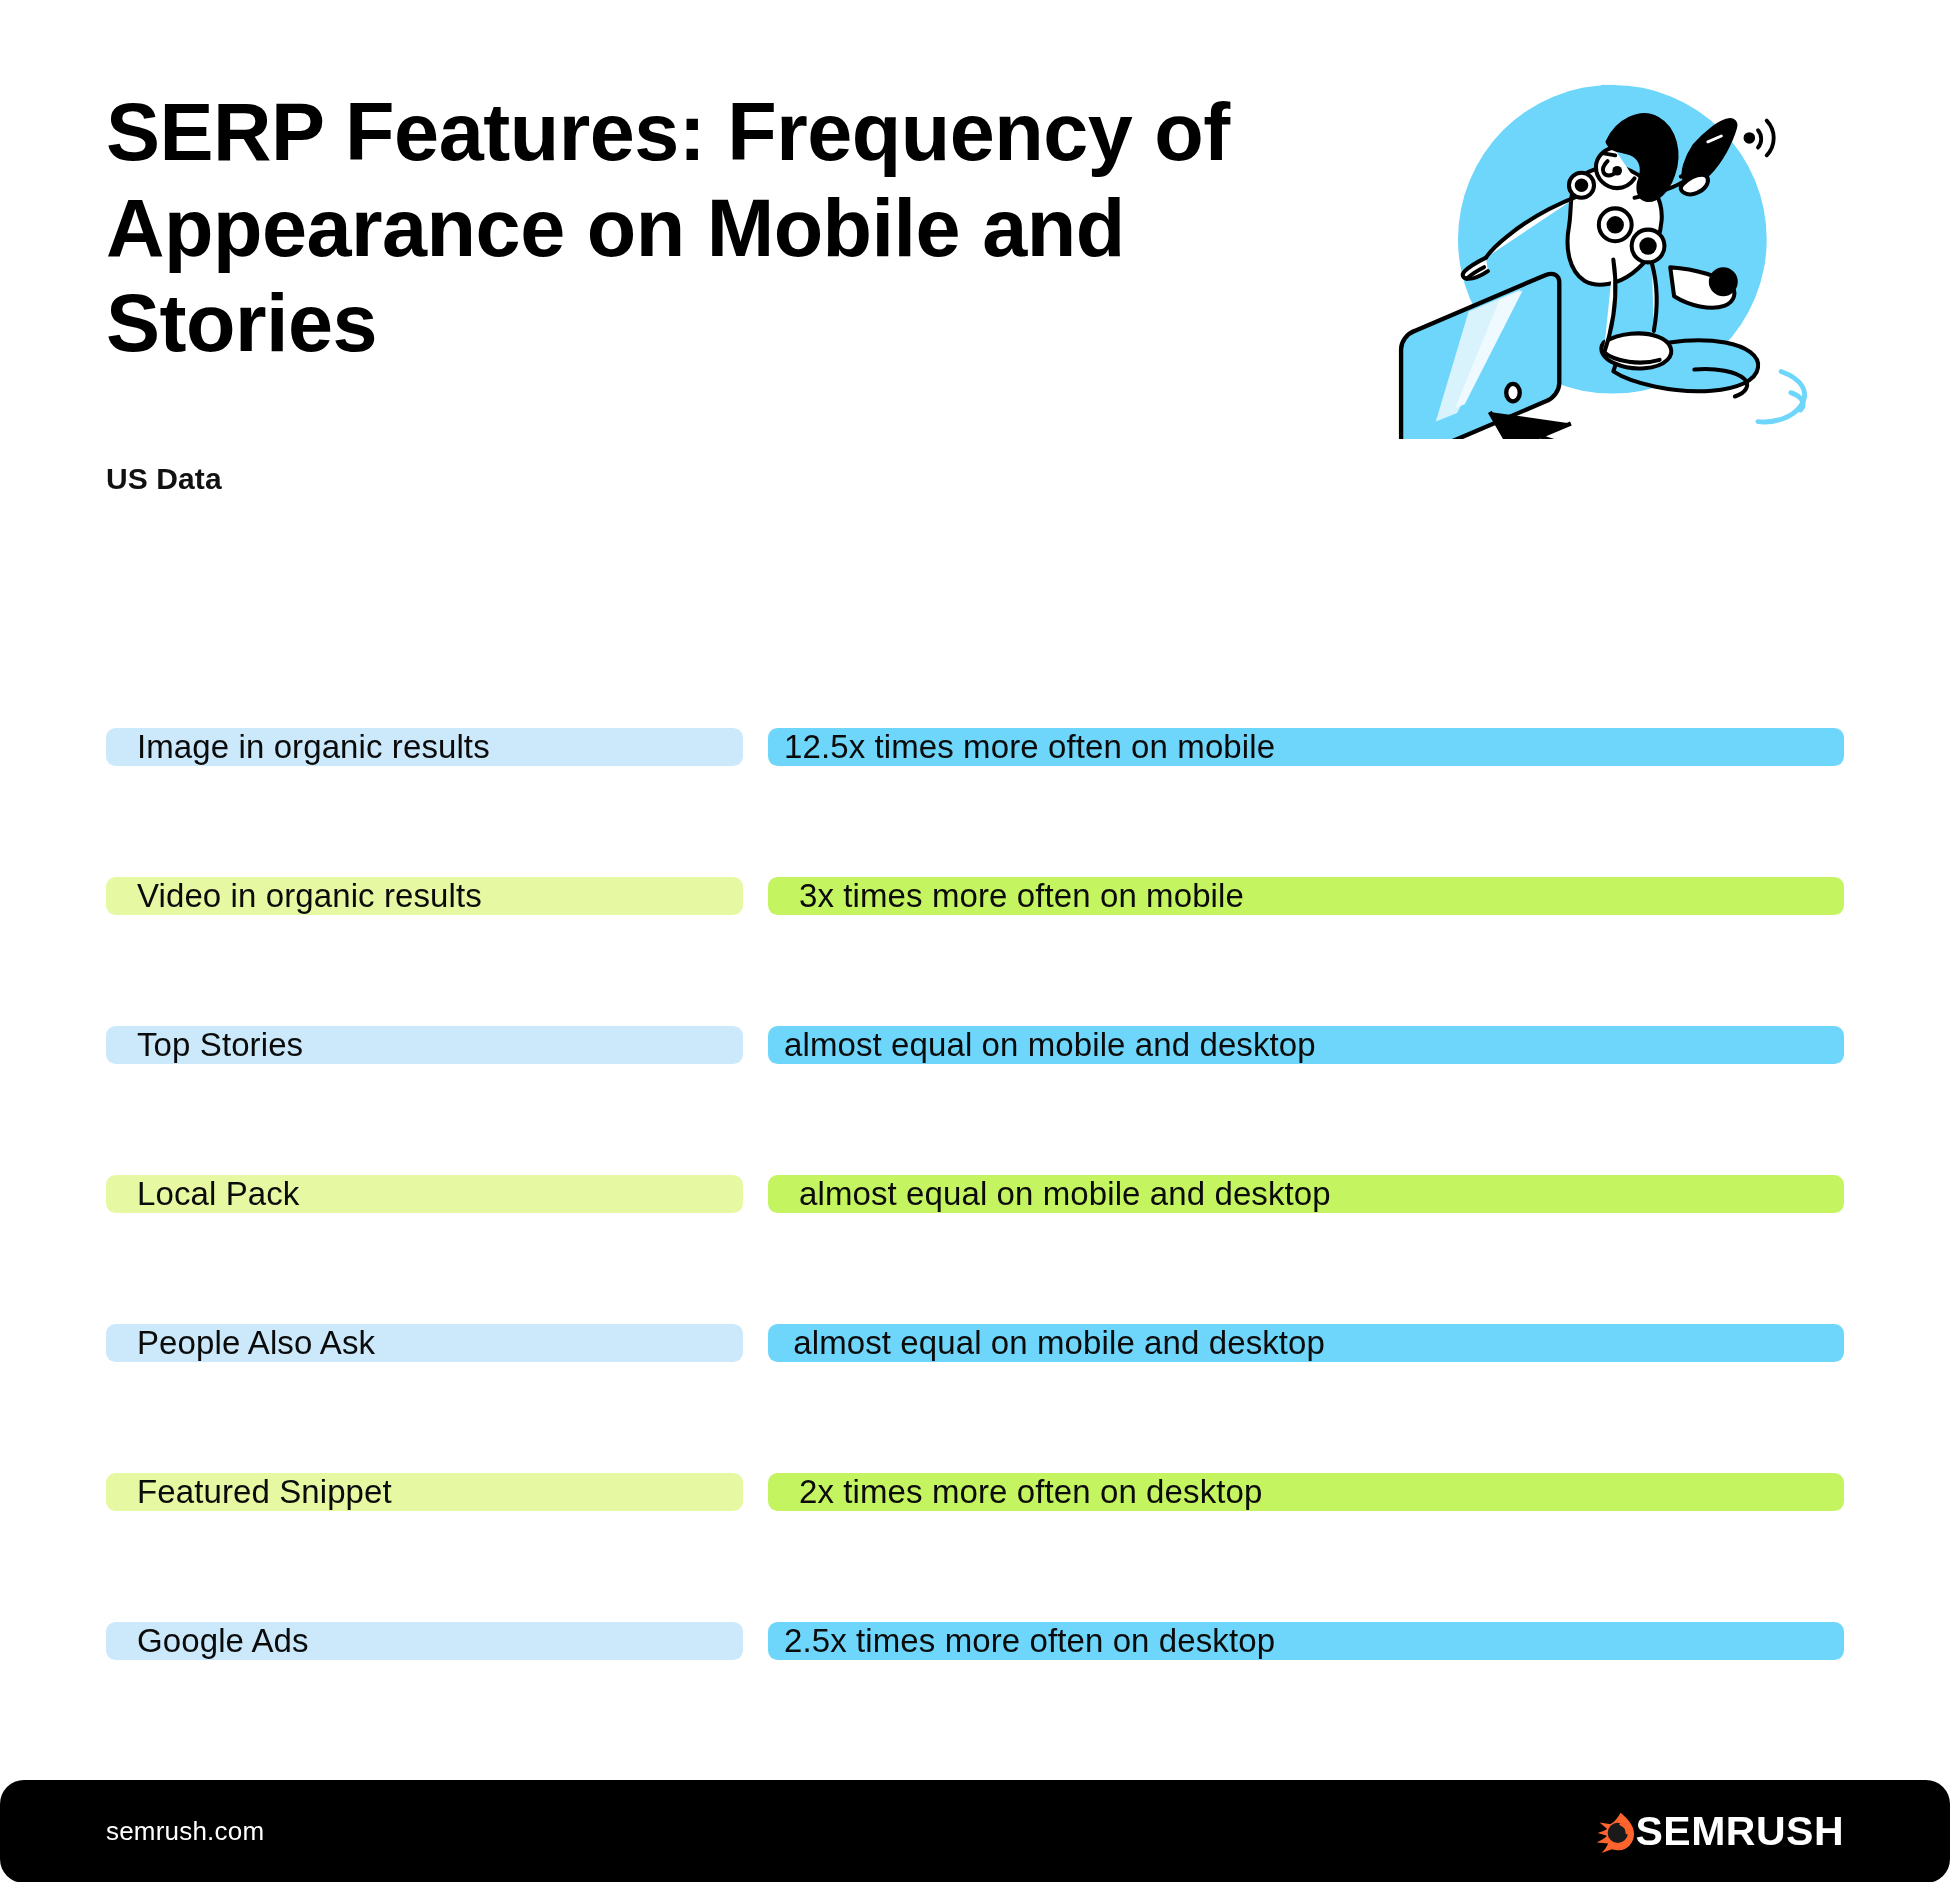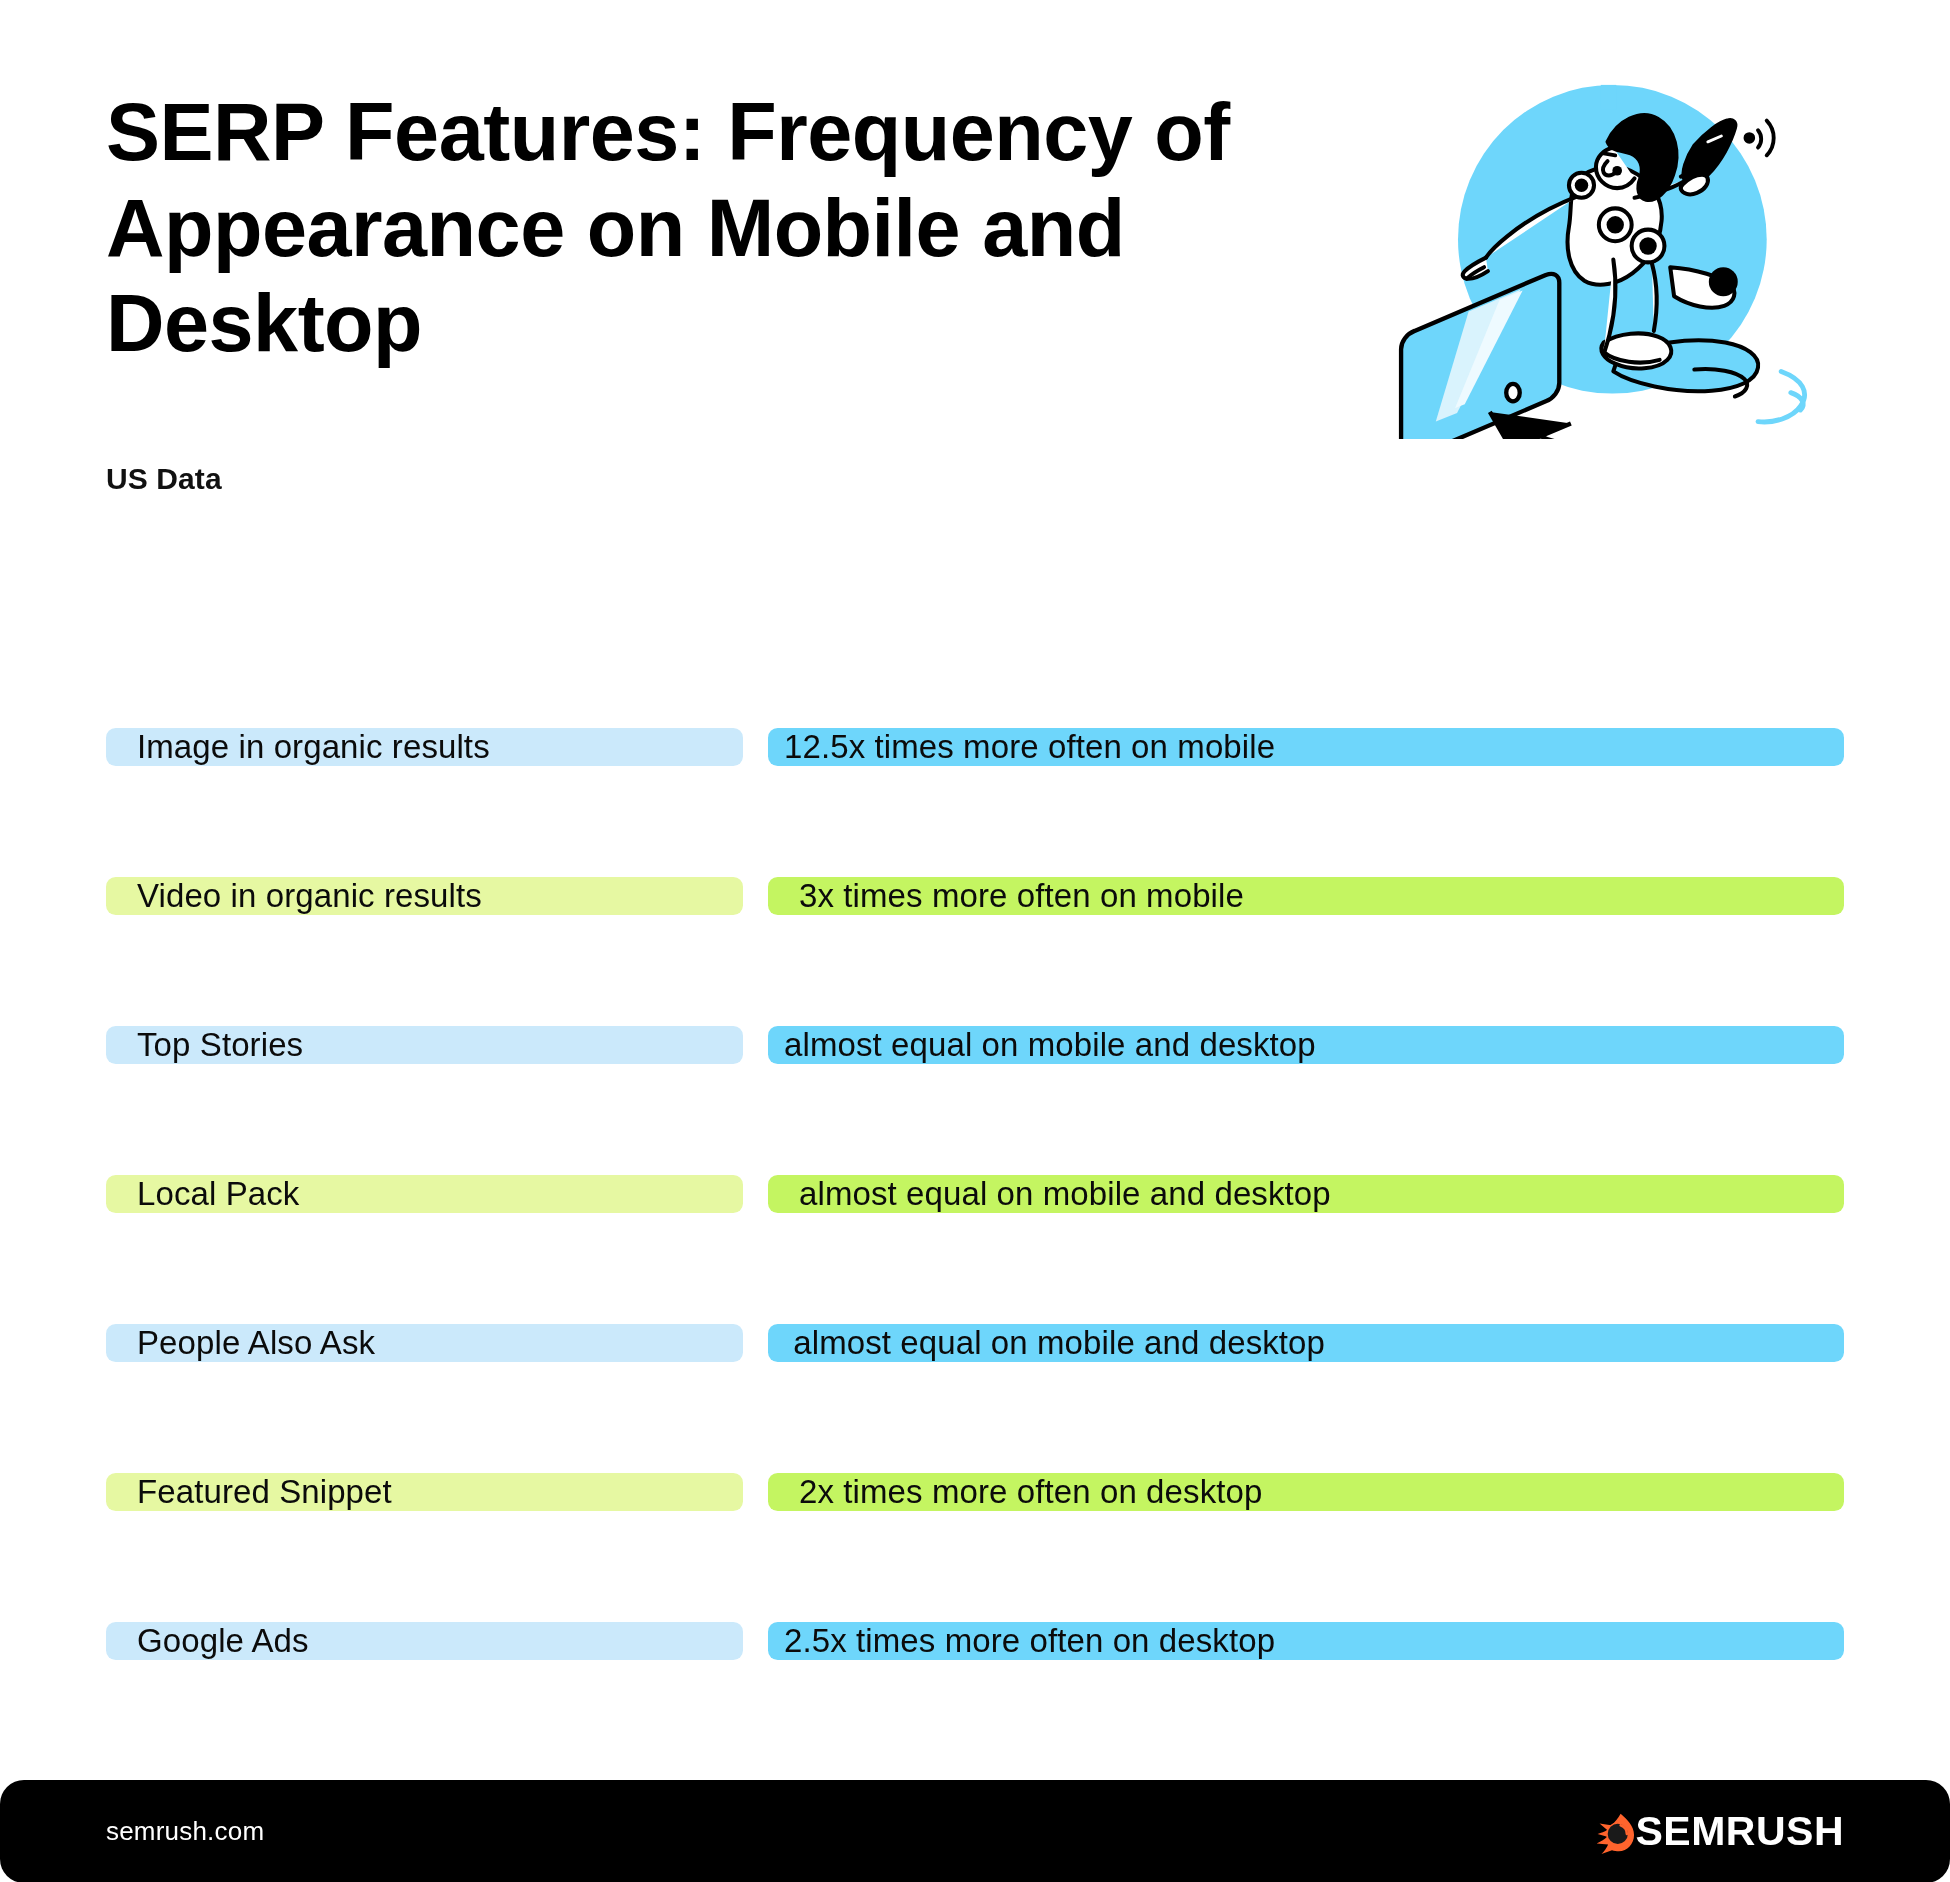--- a/index.html
+++ b/index.html
@@ -122,38 +122,38 @@
 
   .footer-url {
     color: #ffffff;
     font-size: 26px;
     font-weight: 400;
     letter-spacing: 0.2px;
   }
 
   .brand {
     display: flex;
-    align-items: flex-end;
+    align-items: flex-start;
     gap: 0;
   }
   .brand-mark { width: 46px; height: 46px; display: block; }
   .brand-name {
     color: #ffffff;
     font-size: 41px;
     font-weight: 700;
     letter-spacing: 0.5px;
   }
 </style>
 </head>
 <body>
 
 <div class="page">
 
   <div class="header">
-    <h1 class="title">SERP Features: Frequency of Appearance on Mobile and Desktop</h1>
+    <h1 class="title">SERP Features: Frequency of Appearance on Mobile and Stories</h1>
     <div class="subtitle">US Data</div>
   </div>
 
   <div class="illustration">
     <svg viewBox="0 0 510 400" xmlns="http://www.w3.org/2000/svg">
 
       <circle cx="245" cy="193" r="160" fill="#6ed6fb"></circle>
       <rect x="233" y="33" width="16" height="26" fill="#6ed6fb"></rect>
 
       <g stroke="#000" stroke-width="4.2" fill="#fff" stroke-linecap="round" stroke-linejoin="round">

